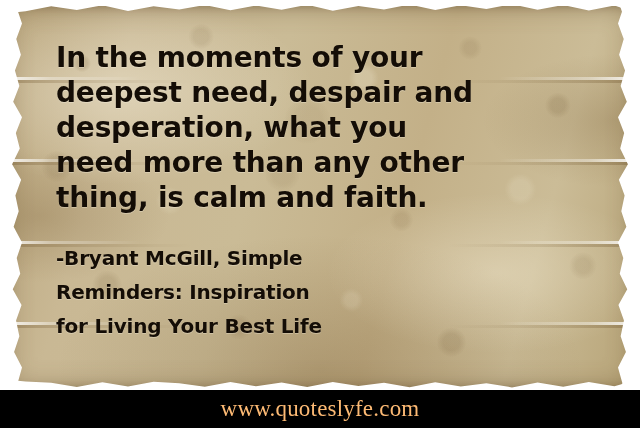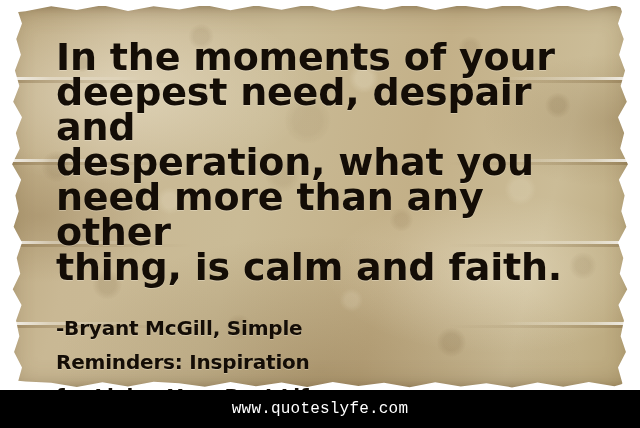--- a/index.html
+++ b/index.html
@@ -171,21 +171,21 @@
     position: absolute;
     left: 56px;
     top: 40px;
     width: 520px;
     z-index: 5;
   }
 
   .quote-text {
     margin: 0;
     font-family: "DejaVu Sans", sans-serif;
-    font-size: 38px;
+    font-size: 28px;
     line-height: 35px;
     font-weight: bold;
     letter-spacing: -0.2px;
     color: #140d06;
     text-shadow: 0 1px 0 rgba(255,252,240,0.28);
     white-space: pre-line;
   }
 
   .attribution-text {
     margin: 0;
@@ -207,23 +207,23 @@
     bottom: 0;
     width: 640px;
     height: 38px;
     background: #000000;
     display: flex;
     align-items: center;
     justify-content: center;
     z-index: 10;
   }
   .footer-url {
-    color: #ffffff;
-    font-family: Liberation Mono, monospace;
-    font-size: 16px;
+    color: #fdba74;
+    font-family: Liberation Serif, serif;
+    font-size: 23px;
     letter-spacing: 0.2px;
   }
 </style>
 </head>
 <body>
 
 <div id="poster">
 
   <div class="parchment-wrap">
     <div class="parchment">

